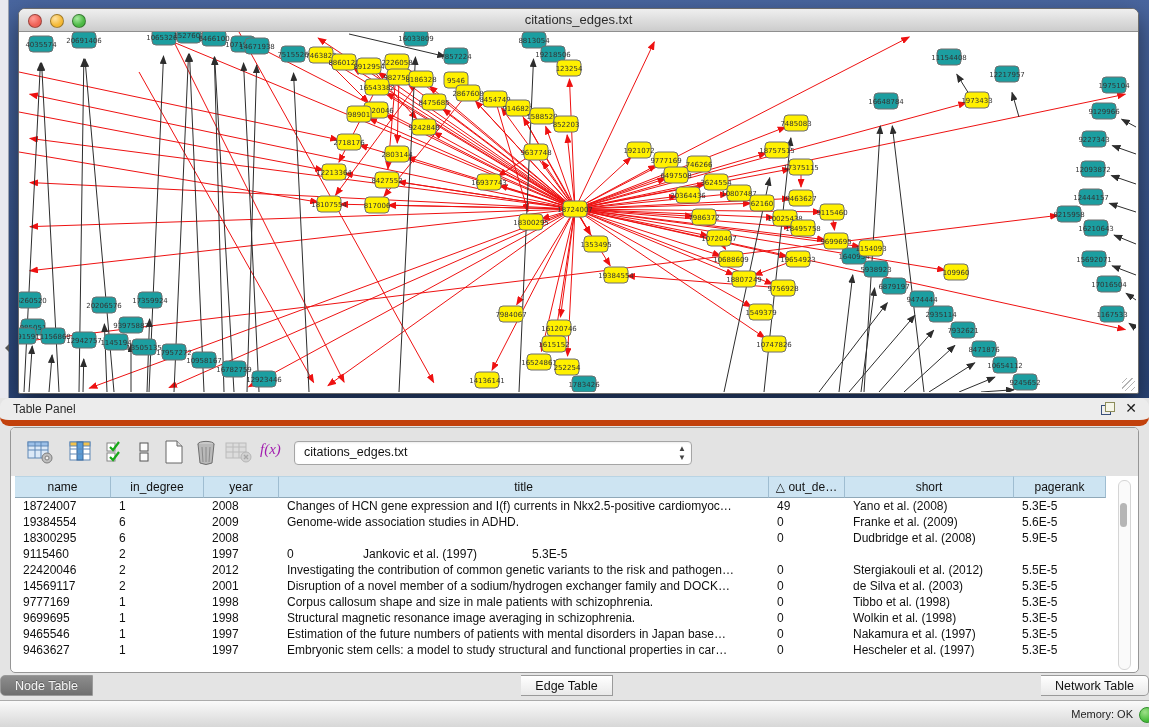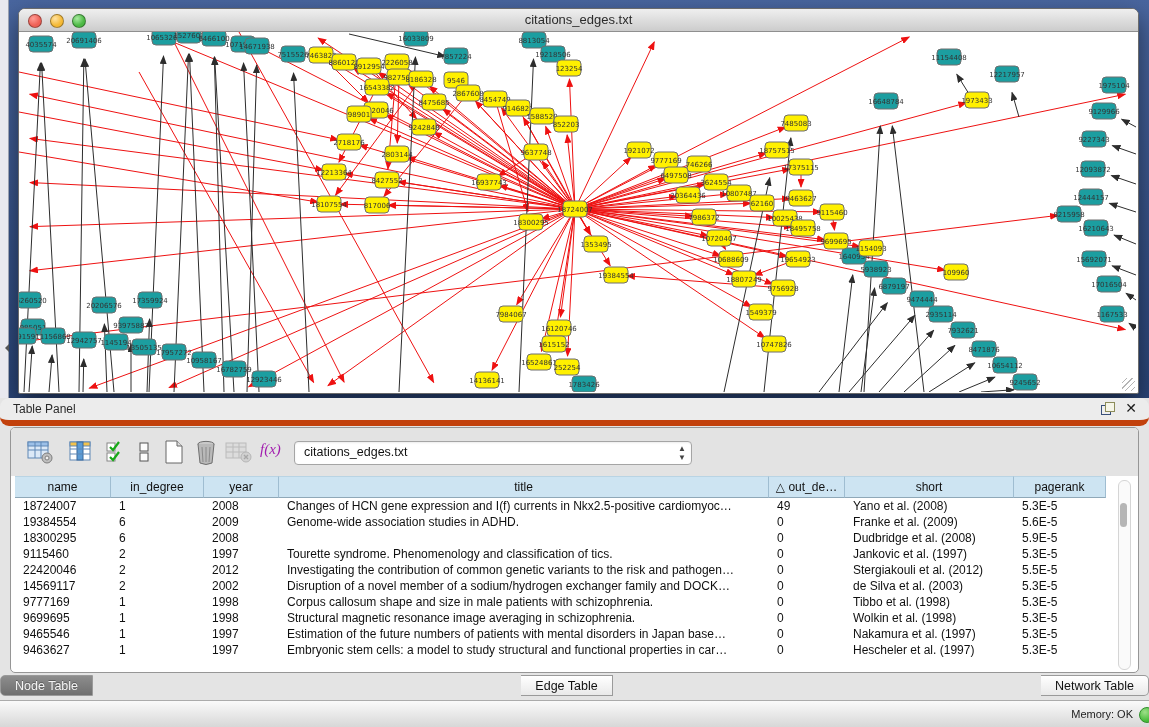--- a/index.html
+++ b/index.html
@@ -788,38 +788,37 @@
           <div class="td" style="width: 75px;">2008</div>
           <div class="td" style="width: 490px; margin-top: 48px;">Estimation of significance thresholds for genomewide association scans.</div>
           <div class="td" style="width: 76px;">0</div>
           <div class="td" style="width: 169px;">Dudbridge et al. (2008)</div>
           <div class="td" style="width: 92px;">5.9E-5</div>
         </div>
         <div class="tr">
           <div class="td" style="width: 96px;">9115460</div>
           <div class="td" style="width: 93px;">2</div>
           <div class="td" style="width: 75px;">1997</div>
-          <div class="td" style="width: 490px;">Tourette syndrome. Phenomenology and classification of tics.</div>
           <div class="td" style="width: 76px;">0</div>
           <div class="td" style="width: 169px;">Jankovic et al. (1997)</div>
           <div class="td" style="width: 92px;">5.3E-5</div>
         </div>
         <div class="tr">
           <div class="td" style="width: 96px;">22420046</div>
           <div class="td" style="width: 93px;">2</div>
           <div class="td" style="width: 75px;">2012</div>
           <div class="td" style="width: 490px;">Investigating the contribution of common genetic variants to the risk and pathogen…</div>
           <div class="td" style="width: 76px;">0</div>
           <div class="td" style="width: 169px;">Stergiakouli et al. (2012)</div>
           <div class="td" style="width: 92px;">5.5E-5</div>
         </div>
         <div class="tr">
           <div class="td" style="width: 96px;">14569117</div>
           <div class="td" style="width: 93px;">2</div>
-          <div class="td" style="width: 75px;">2002</div>
+          <div class="td" style="width: 75px;">2001</div>
           <div class="td" style="width: 490px;">Disruption of a novel member of a sodium/hydrogen exchanger family and DOCK…</div>
           <div class="td" style="width: 76px;">0</div>
           <div class="td" style="width: 169px;">de Silva et al. (2003)</div>
           <div class="td" style="width: 92px;">5.3E-5</div>
         </div>
         <div class="tr">
           <div class="td" style="width: 96px;">9777169</div>
           <div class="td" style="width: 93px;">1</div>
           <div class="td" style="width: 75px;">1998</div>
           <div class="td" style="width: 490px;">Corpus callosum shape and size in male patients with schizophrenia.</div>

